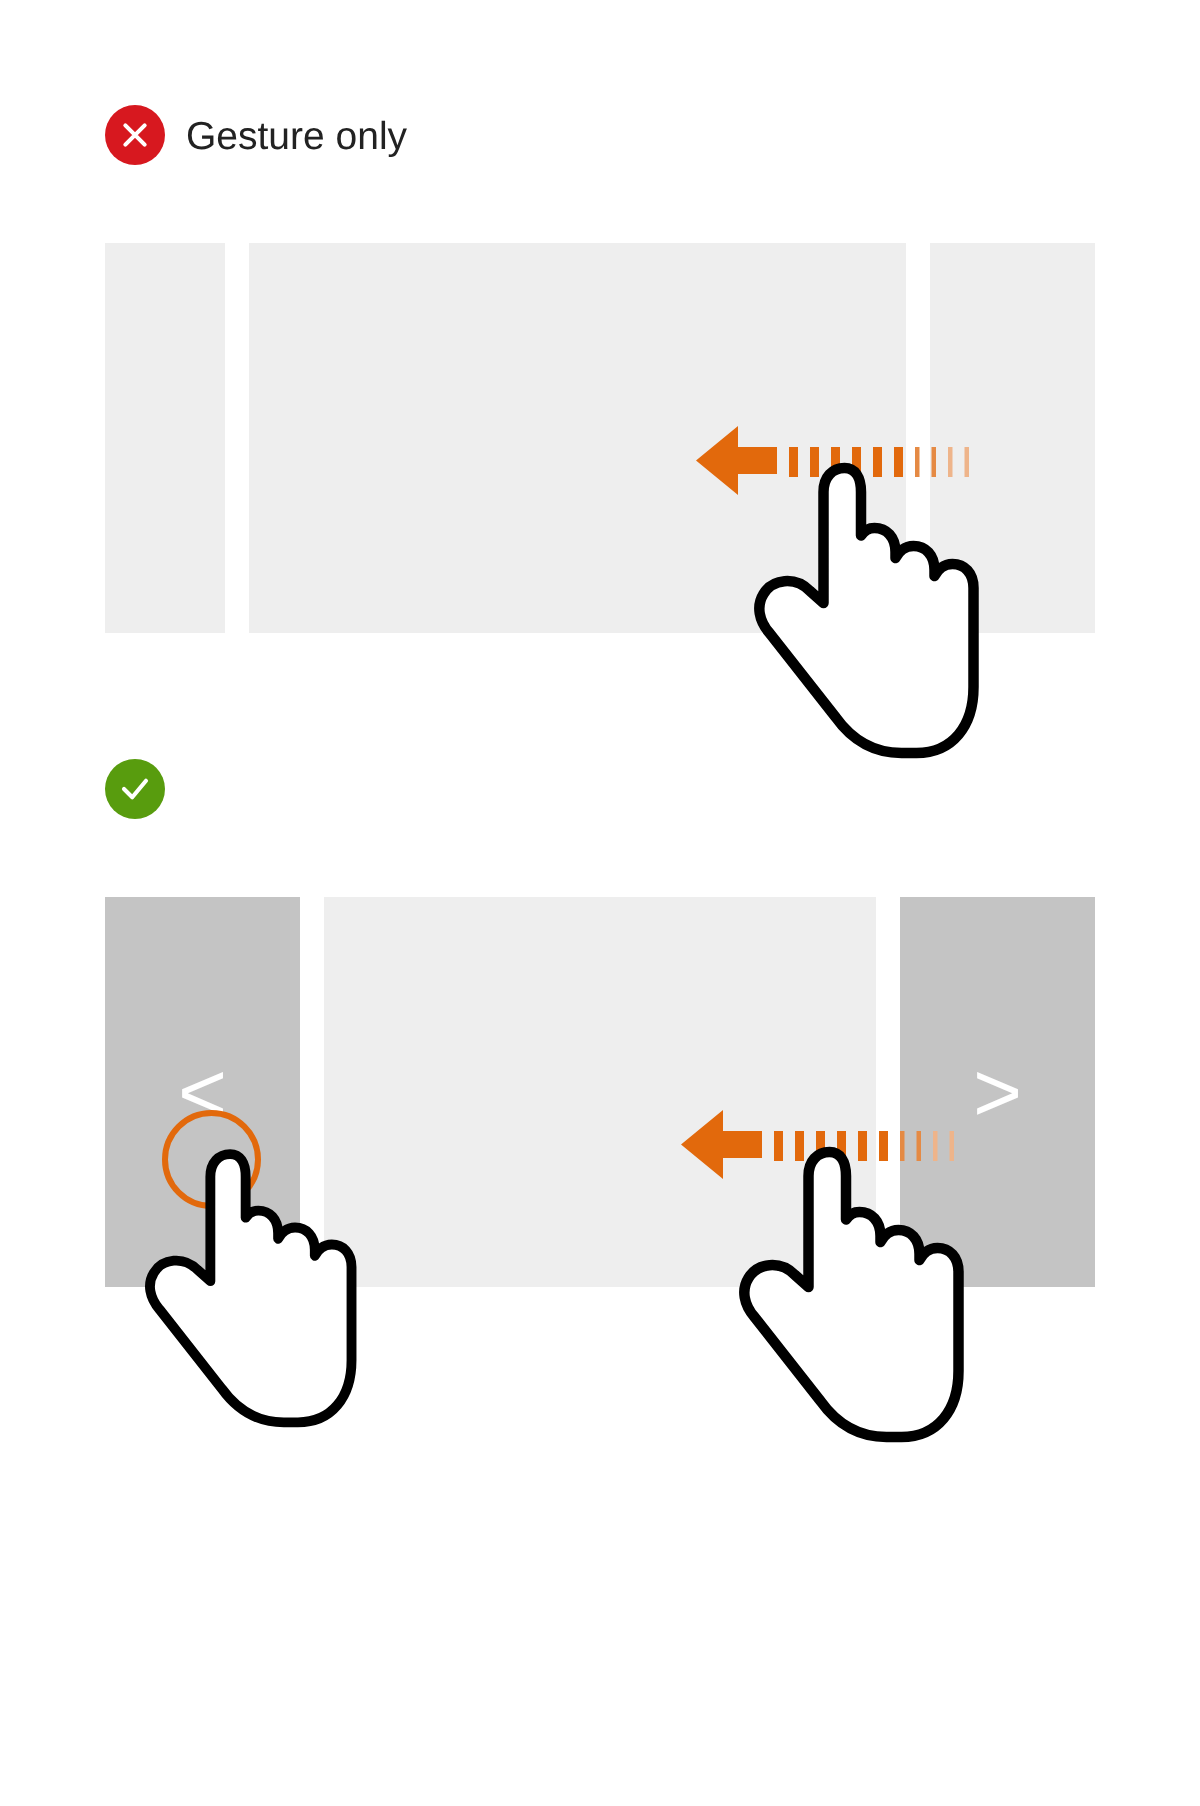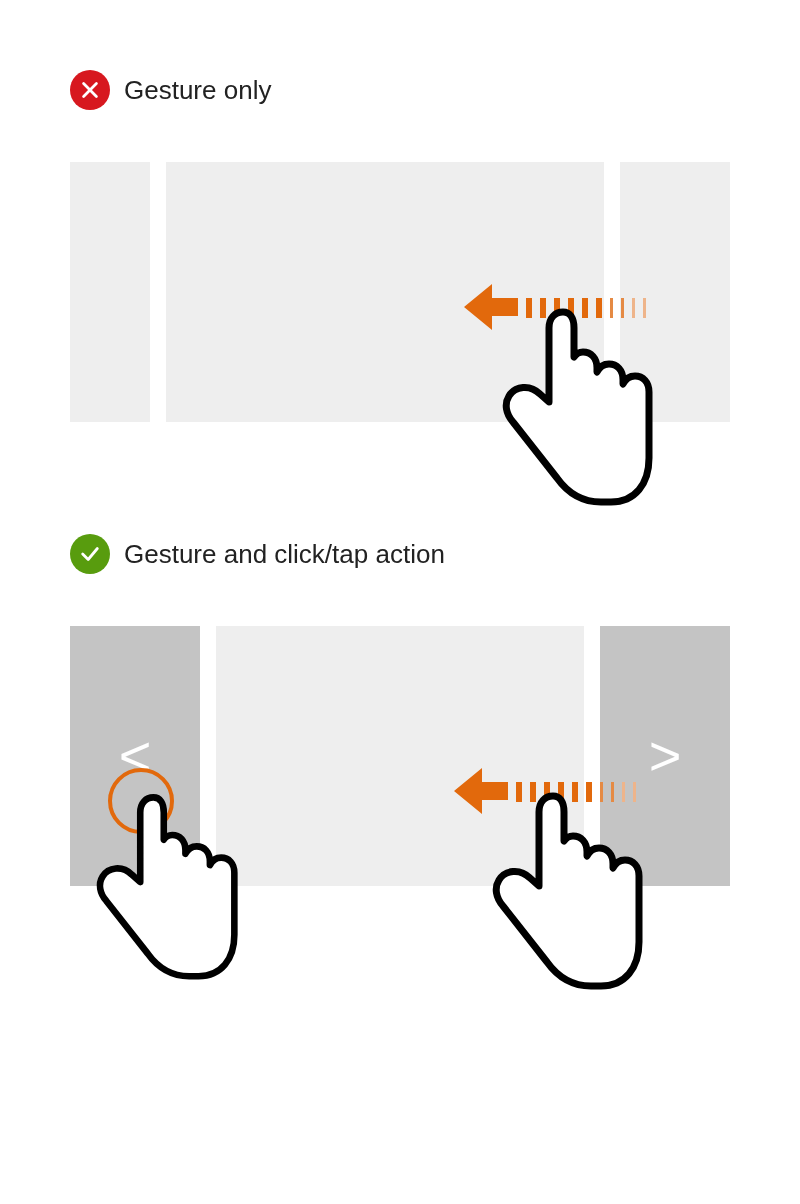--- a/index.html
+++ b/index.html
@@ -4,21 +4,21 @@
 <style>
   * { box-sizing: border-box; }
   body {
     margin: 0;
     padding: 70px;
     width: 800px;
     font-family: -apple-system, BlinkMacSystemFont, "Segoe UI", Arial, sans-serif;
     background: #fff;
     color: #222;
   }
-  .example { margin-bottom: 112px; position: relative; }
+  .example { margin-bottom: 84px; position: relative; }
   .label-row {
     display: flex;
     align-items: center;
     gap: 14px;
     margin-bottom: 52px;
   }
   .status-icon {
     width: 40px; height: 40px;
     border-radius: 50%;
     display: flex; align-items: center; justify-content: center;
@@ -139,21 +139,20 @@
   </div>
 </div>
 
 <div class="example" style="margin-bottom:40px;">
   <div class="label-row">
     <div class="status-icon status-good">
       <svg viewBox="0 0 24 24" fill="none" stroke="#fff" stroke-width="3" stroke-linecap="round" stroke-linejoin="round">
         <path d="M4 12 L10 18 L20 6"></path>
       </svg>
     </div>
-    <div class="label-text">Gesture and click/tap action</div>
   </div>
 
   <div class="carousel">
     <div class="nav-side">
       <span class="chevron">&lt;</span>
     </div>
     <div class="slide center"></div>
     <div class="nav-side">
       <span class="chevron">&gt;</span>
     </div>

